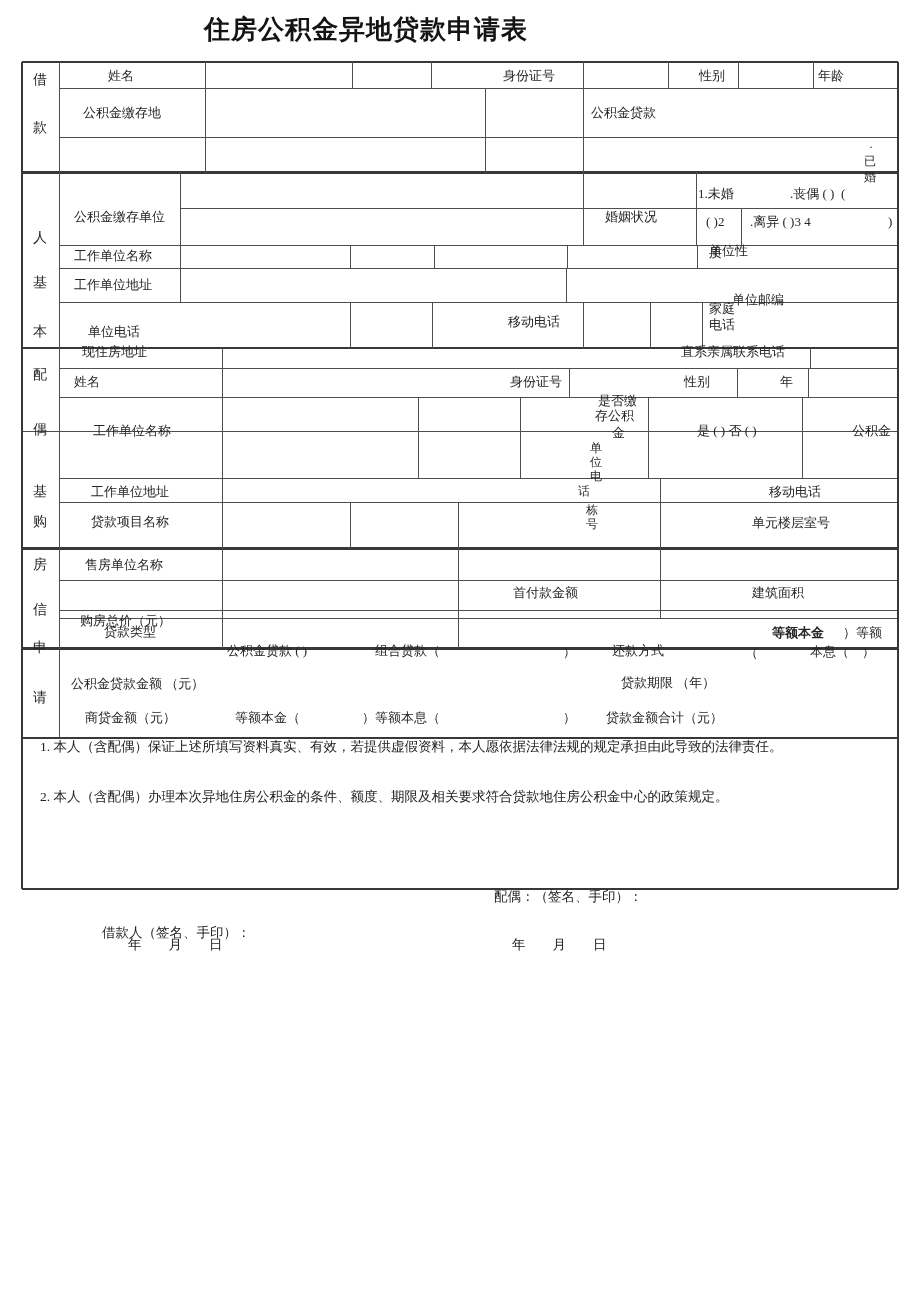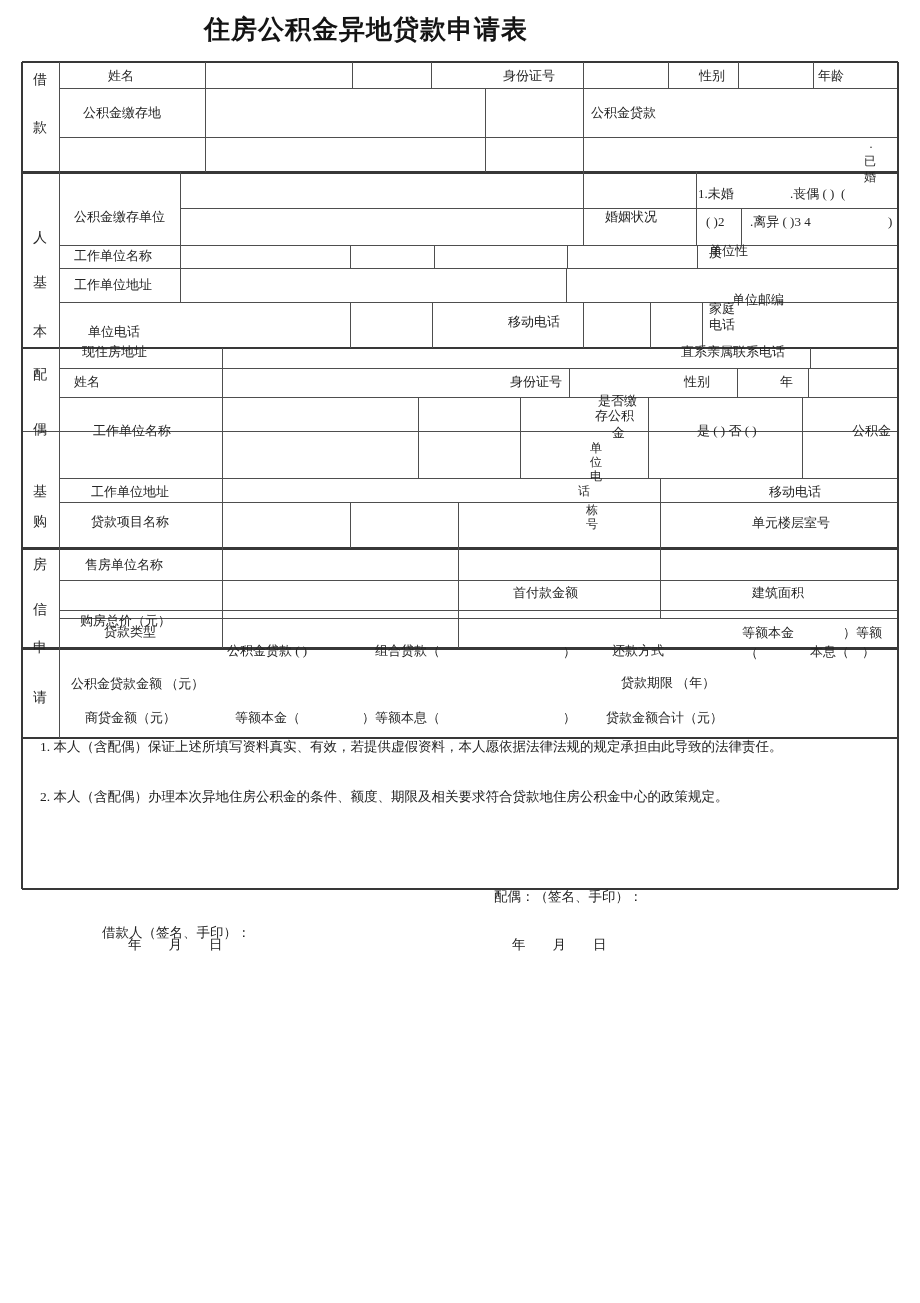--- a/index.html
+++ b/index.html
@@ -165,21 +165,21 @@
       <span class="cell-label" style="left: 91px; top: 492px;">工作单位地址</span>
       <span class="cell-label" style="left: 769px; top: 492px;">移动电话</span>
       <span class="cell-label" style="left: 91px; top: 522px;">贷款项目名称</span>
       <span class="cell-label" style="left: 586px; top: 511px; font-size: 12px;">栋</span>
       <span class="cell-label" style="left: 586px; top: 525px; font-size: 12px;">号</span>
       <span class="cell-label" style="left: 752px; top: 523px;">单元楼层室号</span>
       <span class="cell-label" style="left: 85px; top: 565px;">售房单位名称</span>
       <span class="cell-label" style="left: 80px; top: 621px;">购房总价（元）</span>
       <span class="cell-label" style="left: 513px; top: 593px;">首付款金额</span>
       <span class="cell-label" style="left: 752px; top: 593px;">建筑面积</span>
-      <span class="cell-label" style="left: 742px; top: 633px;">等额本金</span>
+      <span class="cell-label" style="left: 772px; top: 633px; font-weight: bold;">等额本金</span>
       <span class="cell-label" style="left: 843px; top: 633px;">）等额</span>
       <span class="cell-label" style="left: 104px; top: 632px;">贷款类型</span>
       <span class="cell-label" style="left: 227px; top: 651px;">公积金贷款 ( )</span>
       <span class="cell-label" style="left: 375px; top: 651px;">组合贷款（</span>
       <span class="cell-label" style="left: 563px; top: 652px;">）</span>
       <span class="cell-label" style="left: 612px; top: 651px;">还款方式</span>
       <span class="cell-label" style="left: 745px; top: 653px;">（</span>
       <span class="cell-label" style="left: 810px; top: 652px;">本息（　）</span>
       <span class="cell-label" style="left: 71px; top: 684px;">公积金贷款金额 （元）</span>
       <span class="cell-label" style="left: 621px; top: 683px;">贷款期限 （年）</span>

